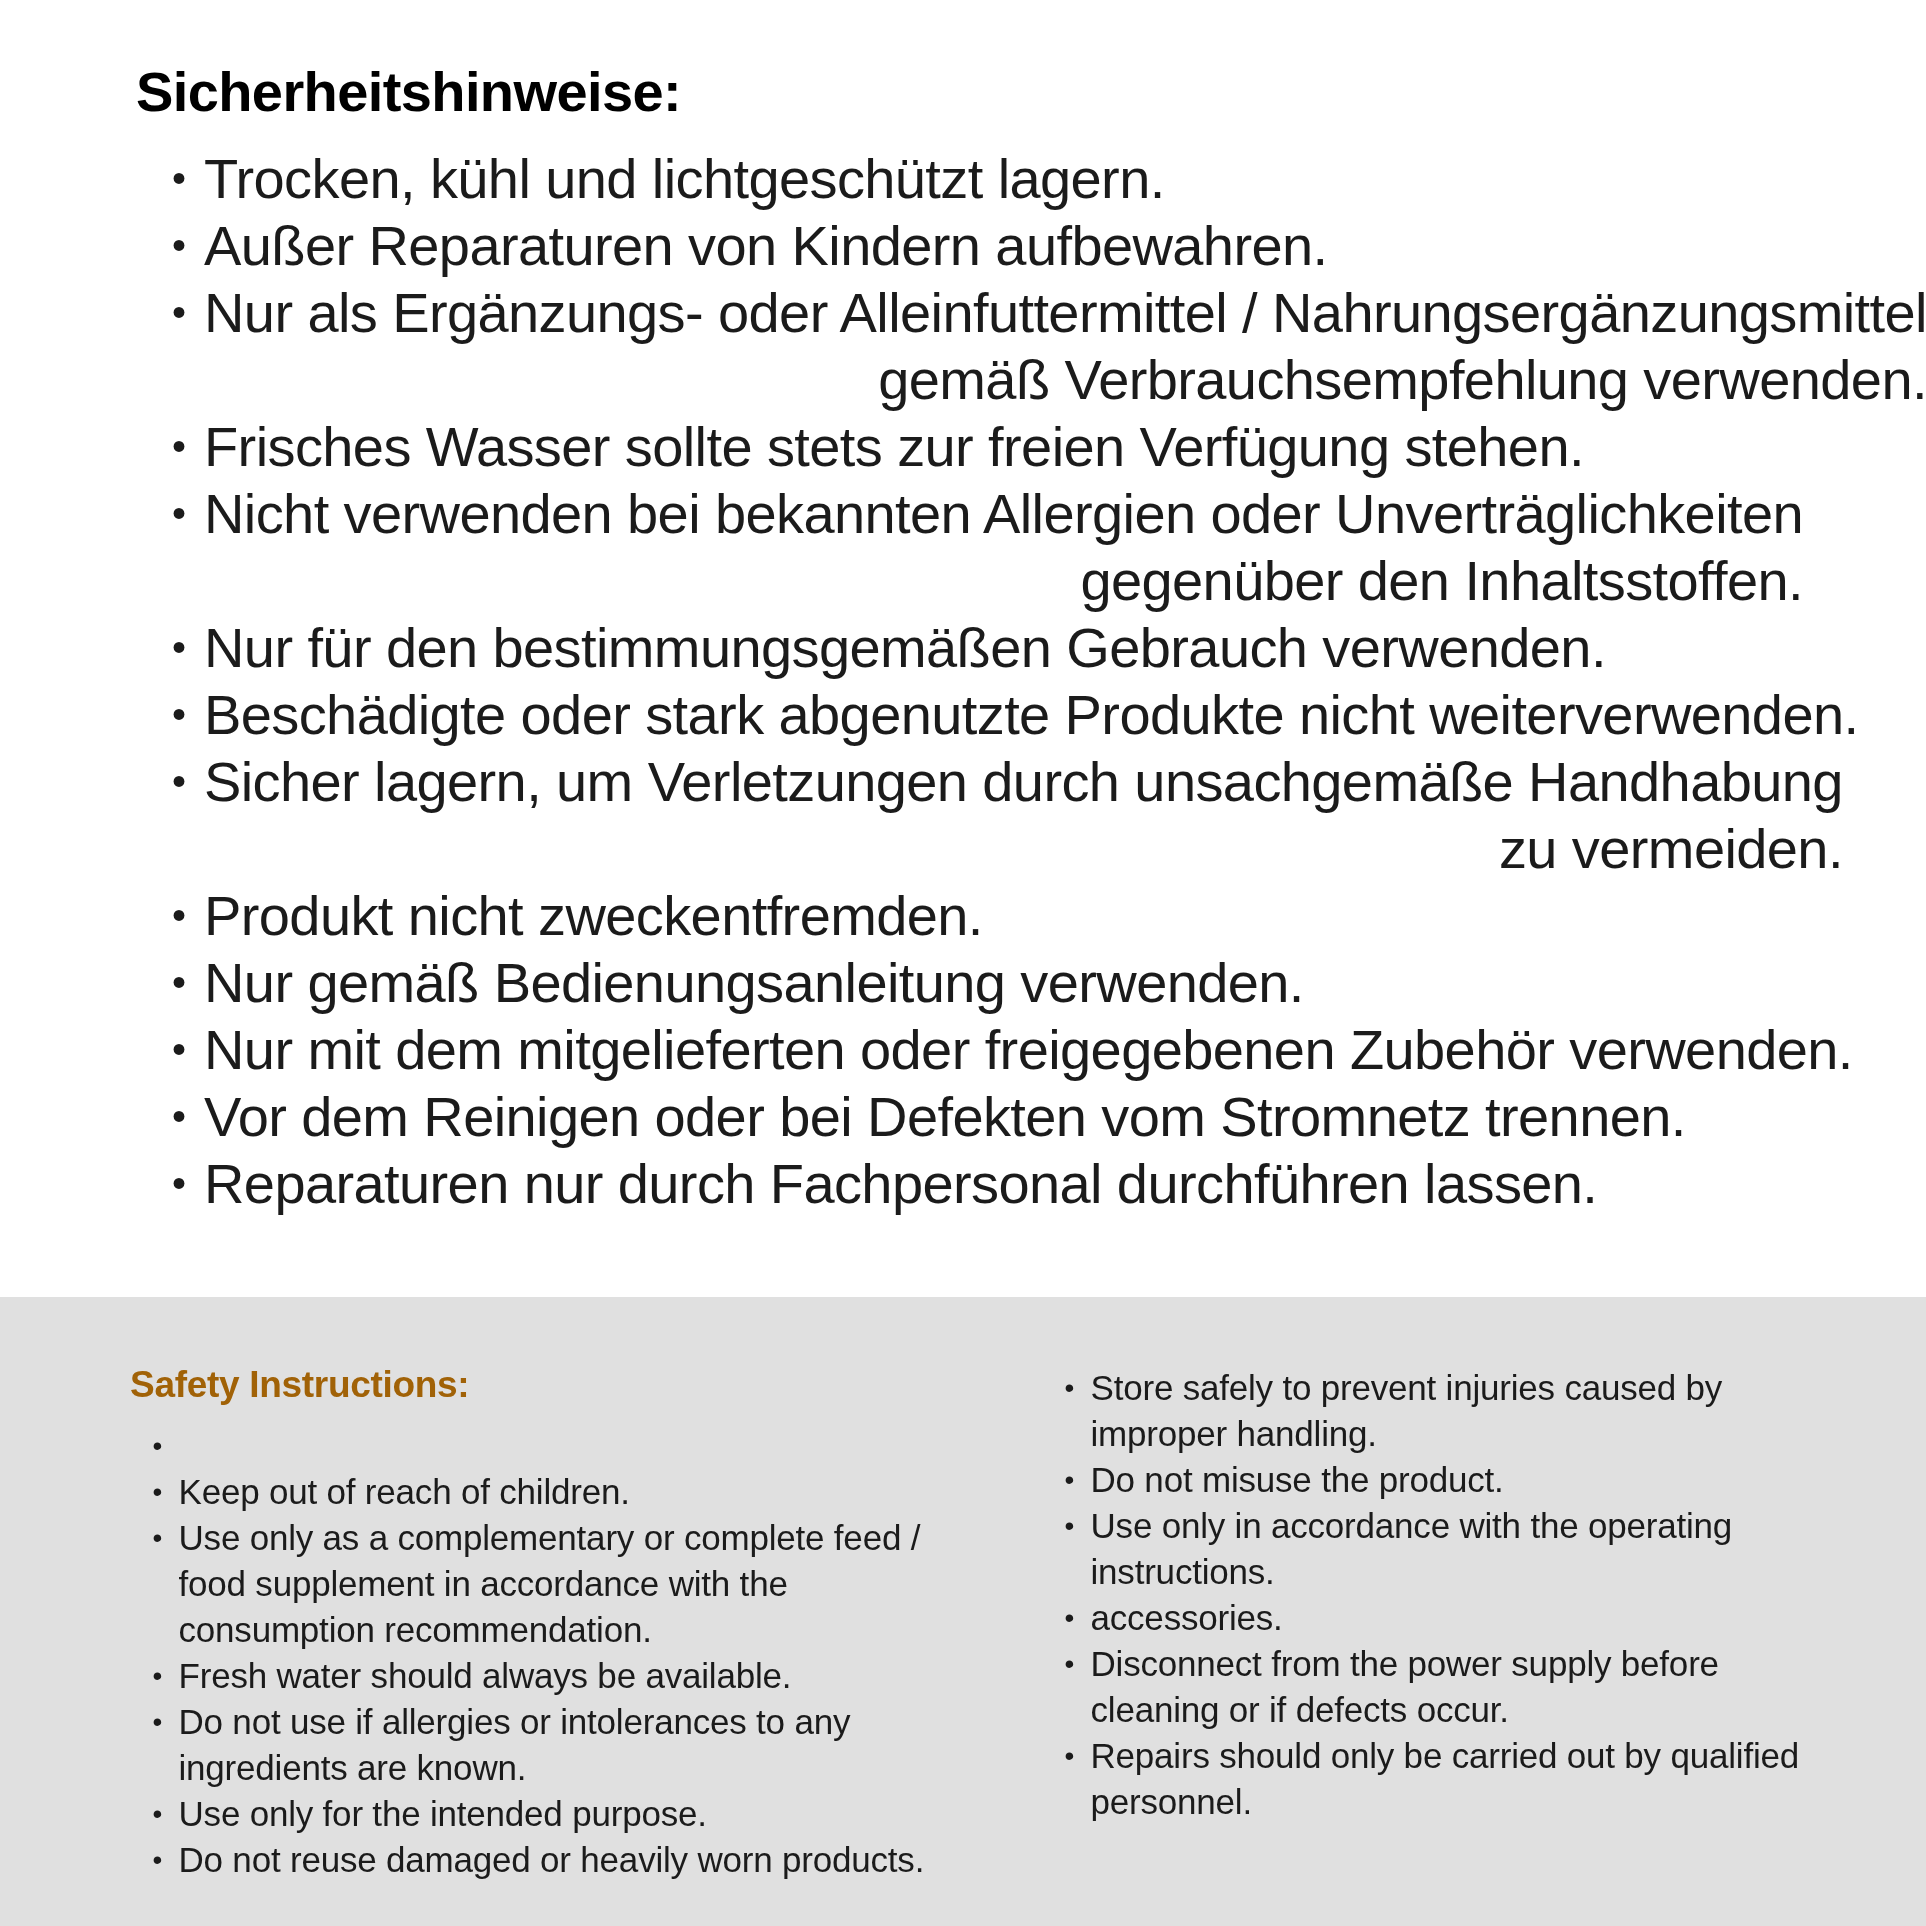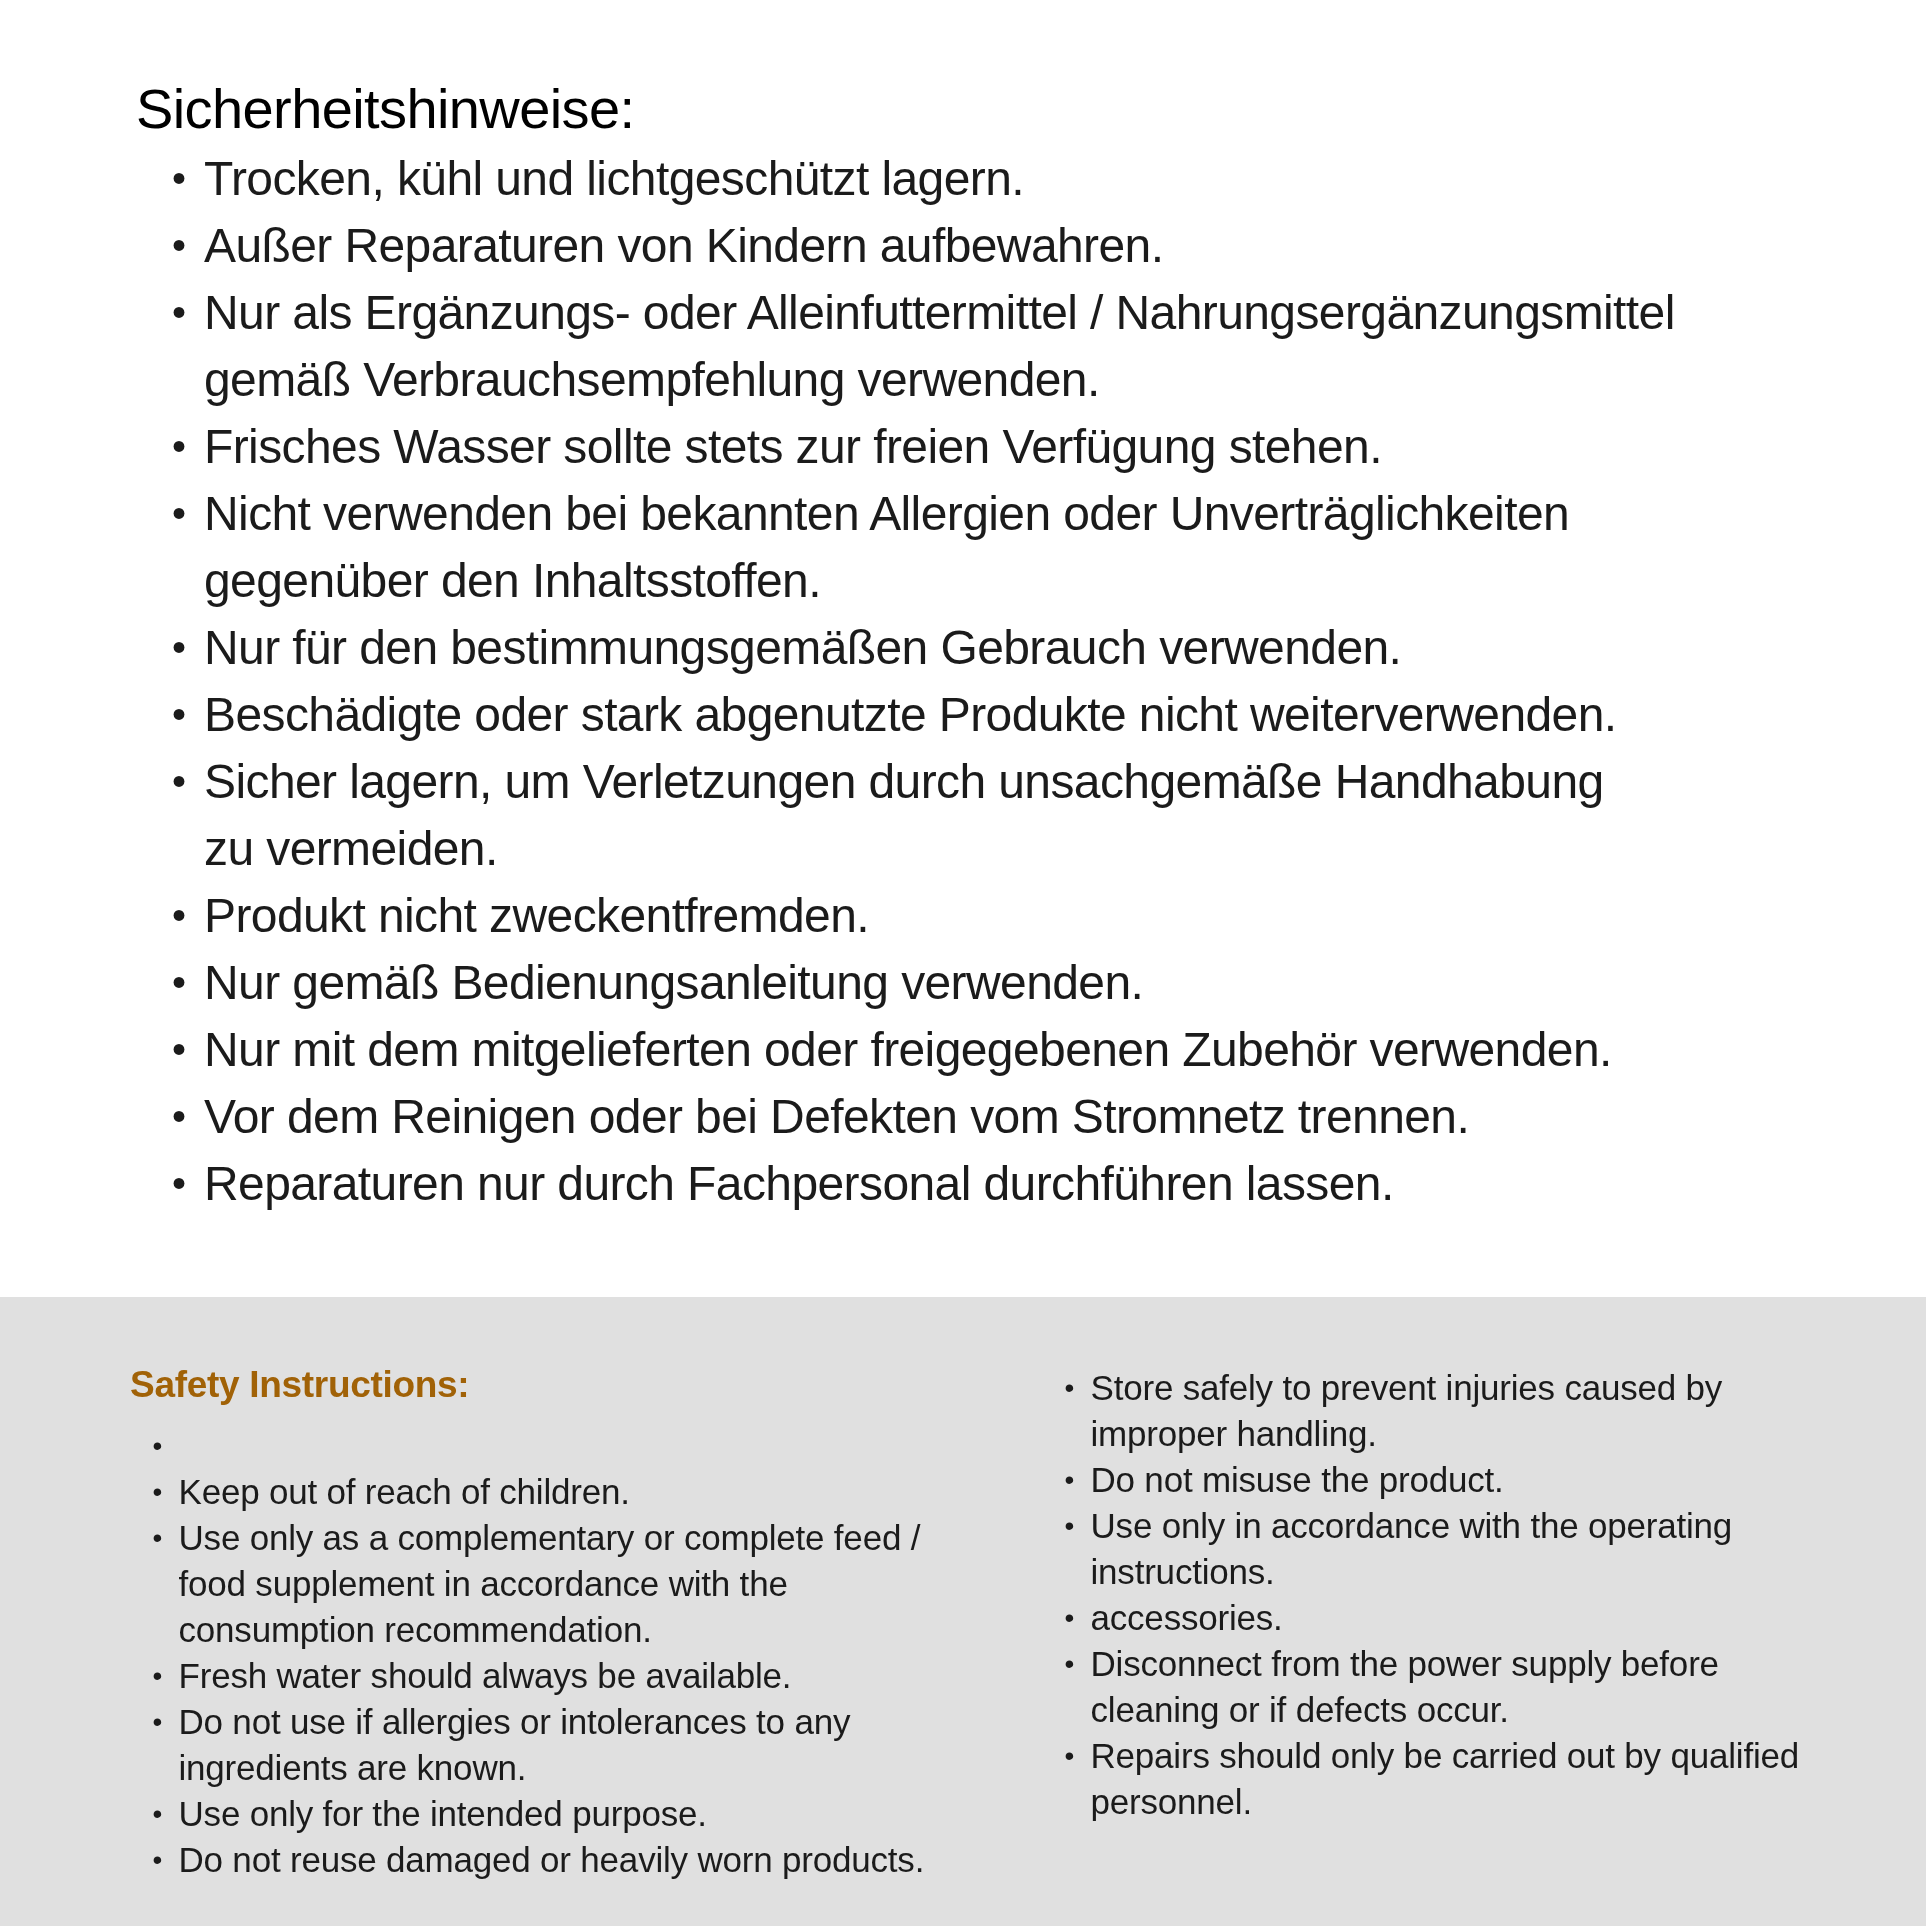--- a/index.html
+++ b/index.html
@@ -6,29 +6,29 @@
   body{
     width:1926px;height:1926px;position:relative;overflow:hidden;
     background:#ffffff;
     font-family:"Liberation Sans",sans-serif;
     color:#1b1b1b;
   }
   .sec-white{position:absolute;left:0;top:0;width:1926px;height:1297px;background:#ffffff;}
   .sec-gray{position:absolute;left:0;top:1297px;width:1926px;height:629px;background:#e0e0e0;}
 
   .title{
-    position:absolute;left:136px;top:77px;
-    font-size:56px;font-weight:normal;line-height:64px;letter-spacing:-0.6px;color:#000000;
+    position:absolute;left:136px;top:60px;
+    font-size:56px;font-weight:bold;line-height:64px;letter-spacing:-0.6px;color:#000000;
     white-space:nowrap;
   }
 
   .de-list{position:absolute;left:172px;top:145px;}
   .de-list .item{display:flex;}
   .de-list .bullet{flex:0 0 32px;font-size:40px;line-height:67px;}
-  .de-list .line{font-size:48px;line-height:67px;letter-spacing:-0.6px;white-space:nowrap;}
+  .de-list .line{font-size:56px;line-height:67px;letter-spacing:-0.6px;white-space:nowrap;text-align:right;}
 
   .en-col{position:absolute;}
   .en-left{left:130px;top:1362px;}
   .en-right{left:1042px;top:1365px;}
   .en-h{font-size:37px;font-weight:bold;line-height:46px;letter-spacing:-0.3px;color:#a16207;margin:0 0 15.4px 0;white-space:nowrap;}
   .en-col .item{display:flex;margin-left:22.5px;}
   .en-col .bullet{flex:0 0 26px;font-size:28px;line-height:46px;}
   .en-col .line{font-size:35px;line-height:46px;letter-spacing:-0.2px;white-space:nowrap;}
 </style>
 </head>

